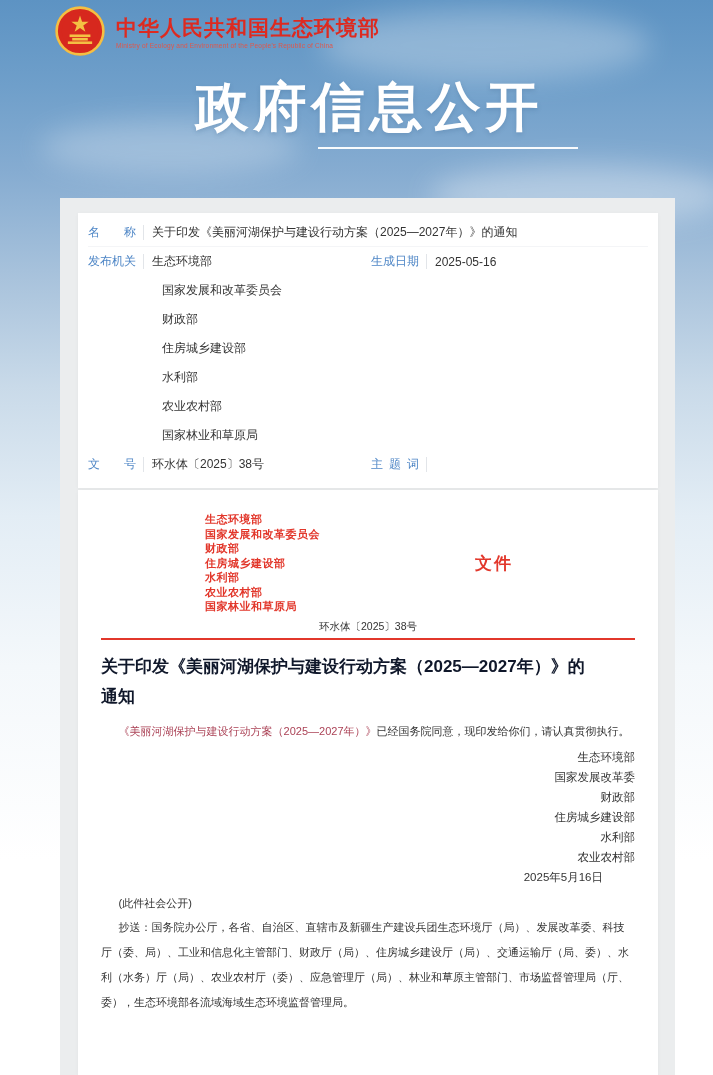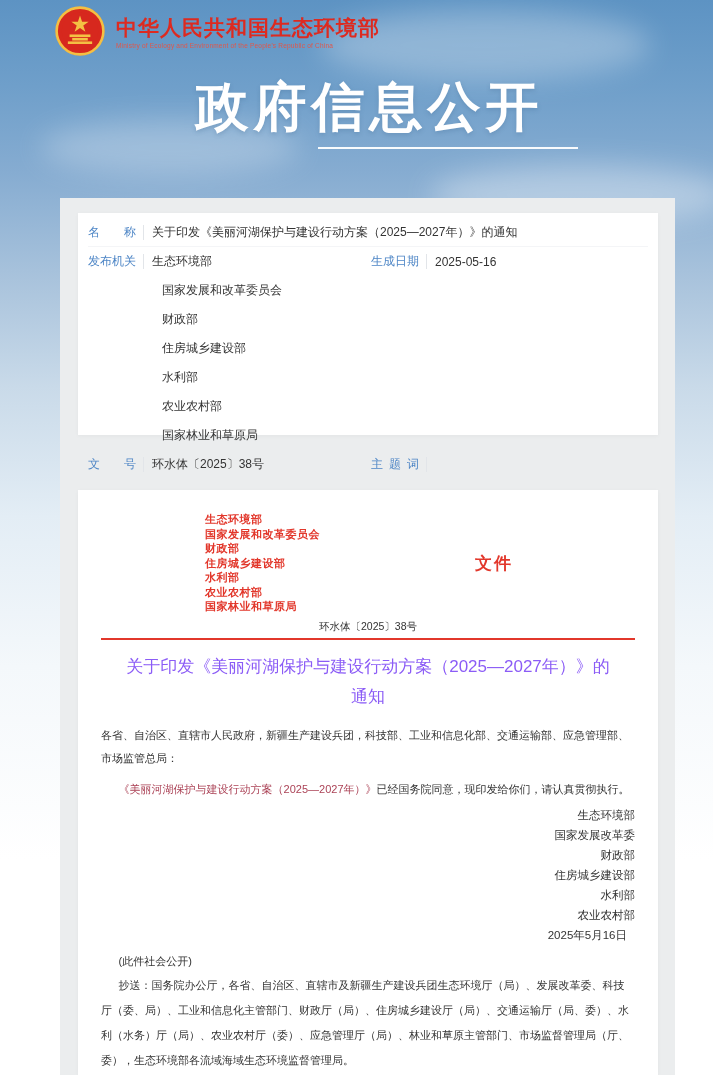--- a/index.html
+++ b/index.html
@@ -21,48 +21,48 @@
   .ministry-en { color:#e0564a; font-size:6.5px; margin-top:2px; letter-spacing:.2px; }
 
   
   .banner-title { position:absolute; left:0; top:72px; width:100%; text-align:center; padding-left:26px;
     color:#ffffff; font-size:53px; font-weight:bold; letter-spacing:5px; text-shadow:0 2px 4px rgba(60,100,140,.25); }
   .banner-underline { position:absolute; left:318px; top:147px; width:260px; height:2px; background:rgba(255,255,255,.95); }
 
   
   .gray-band { position:absolute; left:60px; top:198px; width:615px; height:877px; background:#ebedee; }
   .card { position:absolute; left:78px; width:580px; background:#ffffff; box-shadow:0 1px 4px rgba(0,0,0,.04); }
-  .card.meta { top:213px; height:222px; padding-top:5px; }
+  .card.meta { top:213px; height:275px; padding-top:5px; }
   .card.doc  { top:490px; height:585px; }
 
   
   .meta-row { display:flex; align-items:center; height:29px; margin:0 10px; }
   .meta-row.bordered { border-bottom:1px solid #f4f5f7; }
   .meta-label { width:48px; color:#4e86c6; font-size:12px; text-align:justify; text-align-last:justify; flex:0 0 auto; }
   .vdiv { width:1px; height:15px; background:#e2e5e9; margin:0 8px 0 7px; flex:0 0 auto; }
   .meta-value { color:#333; font-size:12px; white-space:nowrap; }
   .meta-value.w1 { width:219px; flex:0 0 auto; overflow:hidden; }
   .meta-cont { height:29px; line-height:29px; margin-left:84px; color:#333; font-size:12px; }
 
   
   .doc-inner { padding:22px 23px 0 23px; color:#333; }
   .letterhead { position:relative; }
   .lh-list { margin-left:104px; }
   .lh-agency { color:#e2372b; font-weight:bold; font-size:11px; line-height:14.5px; letter-spacing:.5px; }
   .lh-wenjian { position:absolute; left:374px; top:50%; transform:translateY(-50%);
     color:#e2372b; font-weight:bold; font-size:17px; letter-spacing:2px;text-align:right; }
   .doc-number { text-align:center; font-size:10.5px; color:#333; margin-top:6px; }
   .red-rule { height:2px; background:#e2372b; margin-top:4px; }
-  .doc-title { text-align:center; font-weight:normal; font-size:17px; line-height:30px; margin-top:12px; color:#8b5cf6; }
+  .doc-title { font-weight:bold; font-size:17px; line-height:30px; margin-top:12px; color:#0f172a; }
   .body-p { font-size:11px; line-height:23px; margin-top:8px; }
   .body-p.first { margin-top:12px; }
   .indent { text-indent:1.6em; }
   .doc-link { color:#ab4256; cursor:pointer; }
   .signatures { text-align:right; font-size:11.5px; line-height:20px; margin-top:4px; }
-  .sign-date { margin-right:8px; }
+  .sign-date { margin-right:32px; }
   .public-note { font-size:11px; line-height:23px; margin-top:5px; text-indent:1.6em; }
   .cc-p { font-size:11px; line-height:25px; text-indent:1.6em; }
 </style>
 </head>
 <body>
 
 <div class="page">
   <div class="cloud c1"></div>
   <div class="cloud c2"></div>
   <div class="cloud c3"></div>
@@ -135,21 +135,20 @@
       </div>
 
       <div class="doc-number">环水体〔2025〕38号</div>
       <div class="red-rule"></div>
 
       <div class="doc-title">
         <div>关于印发《美丽河湖保护与建设行动方案（2025—2027年）》的</div>
         <div>通知</div>
       </div>
 
-      <p class="body-p first">各省、自治区、直辖市人民政府，新疆生产建设兵团，科技部、工业和信息化部、交通运输部、应急管理部、市场监管总局：</p>
 
       <p class="body-p indent"><span class="doc-link">《美丽河湖保护与建设行动方案（2025—2027年）》</span><span>已经国务院同意，现印发给你们，请认真贯彻执行。</span></p>
 
       <div class="signatures">
         <div>生态环境部</div>
         <div>国家发展改革委</div>
         <div>财政部</div>
         <div>住房城乡建设部</div>
         <div>水利部</div>
         <div>农业农村部</div>

